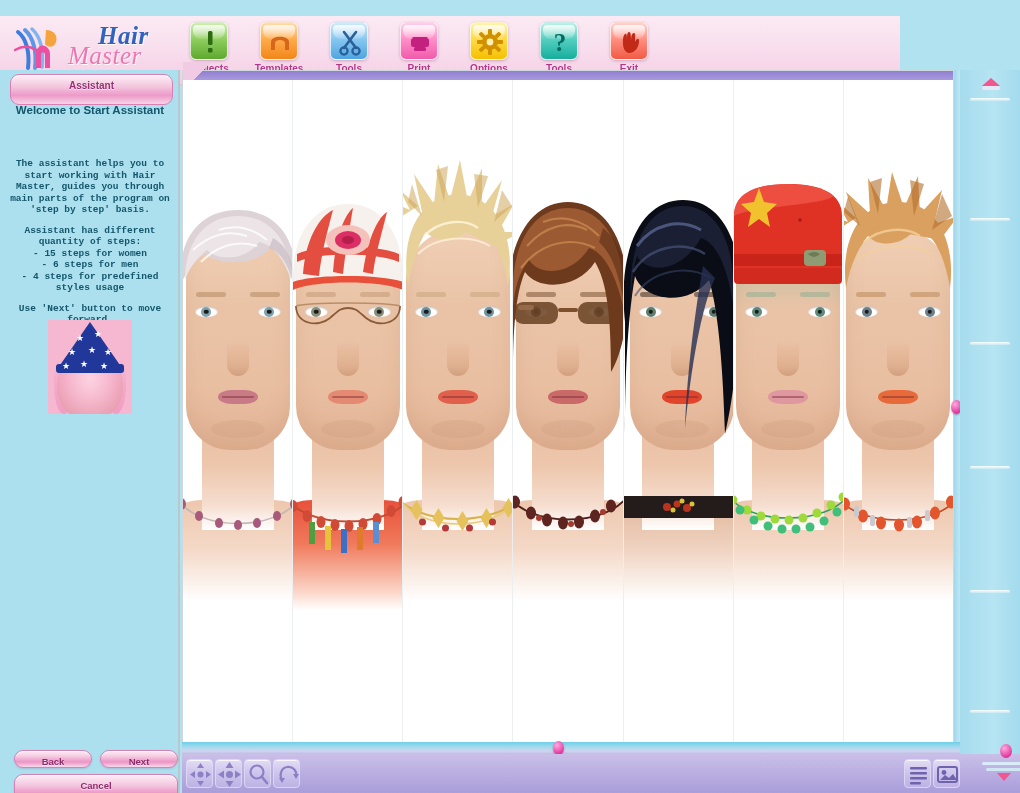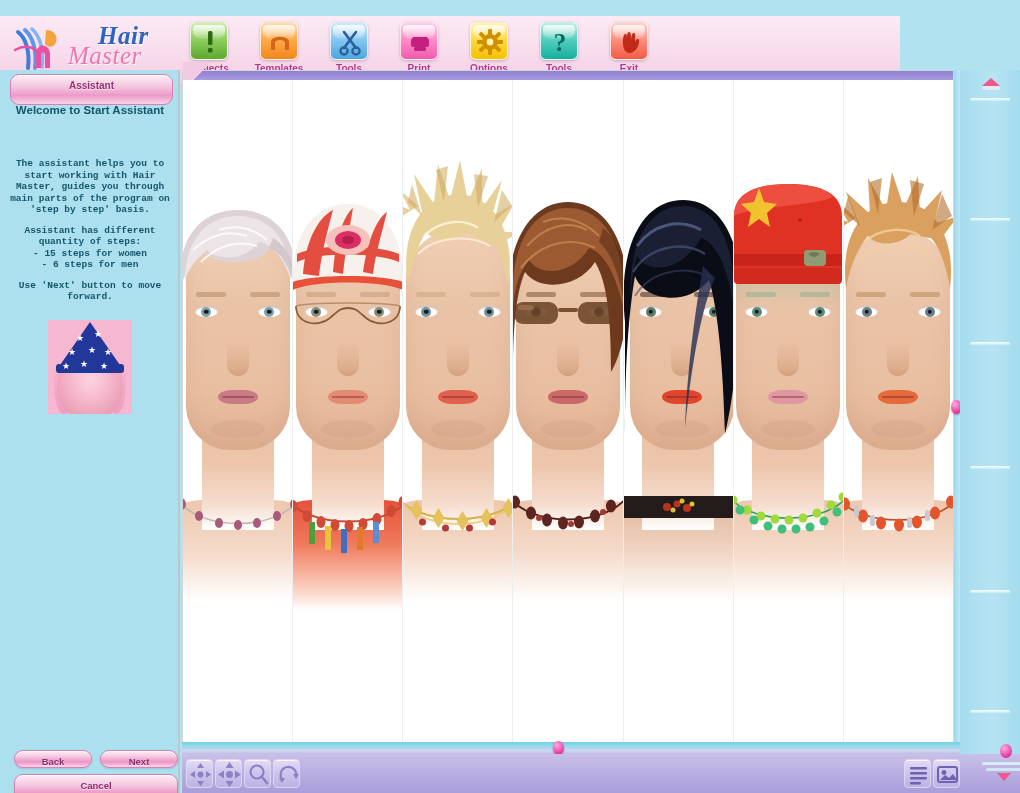--- a/index.html
+++ b/index.html
@@ -418,20 +418,21 @@
     <div class="sb-title">Welcome to Start Assistant</div>
 
     <div class="sb-body">
       <p>The assistant helps you to start working with Hair Master, guides you through main parts of the program on 'step by step' basis.</p>
       <p style="margin-bottom:0">
         <span>Assistant has different quantity of steps:</span>
       </p>
       <p style="margin-bottom:9px">
         <span class="step">- 15 steps for women</span>
         <span class="step">- 6 steps for men</span>
+        <span class="step">- 4 steps for predefined styles usage</span>
       </p>
       <p>Use 'Next' button to move forward.</p>
     </div>
 
     <div class="wiz">
       <div class="hair-l"></div>
         <div class="hair-r"></div>
       <div class="face"></div>
       <div class="hat"></div>
       <div class="hatbase"></div>

